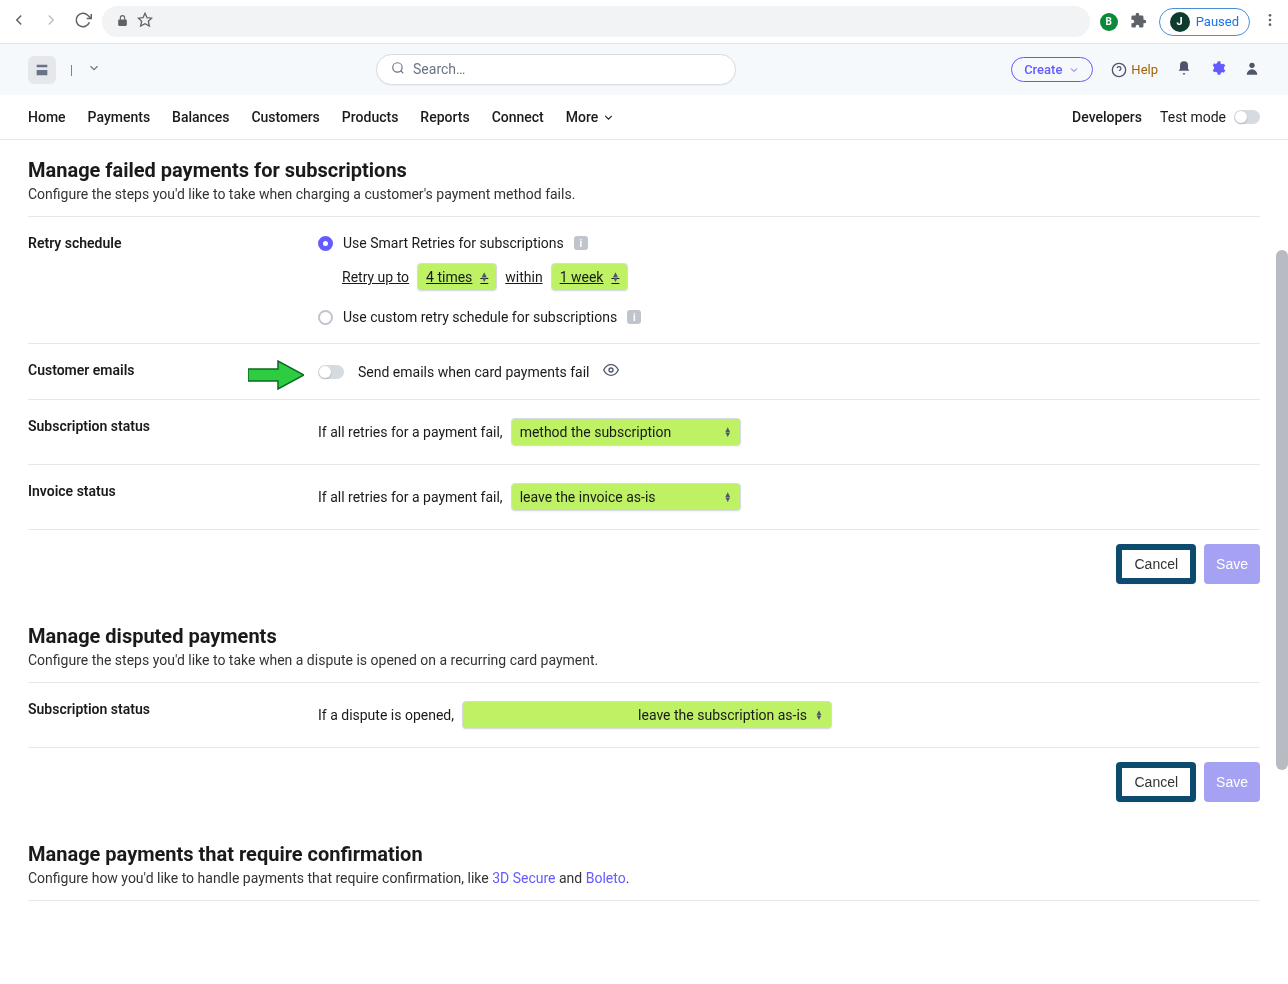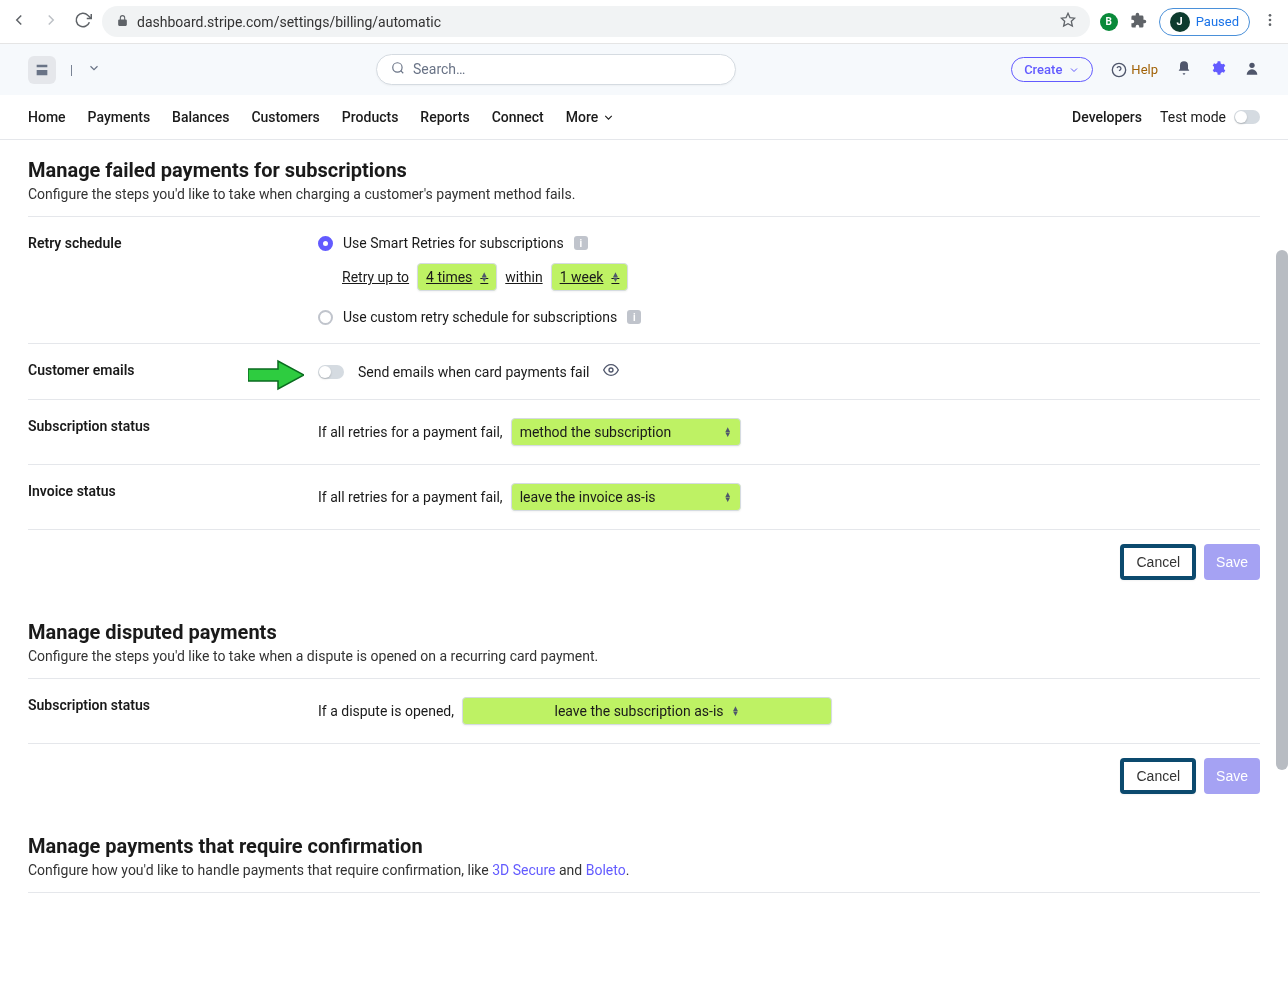--- a/index.html
+++ b/index.html
@@ -53,21 +53,21 @@
 .inline-controls { display: flex; align-items: center; gap: 8px; margin-left: 24px; text-decoration: underline; }
 .select-box { display: flex; align-items: center; gap: 8px; border: 1px solid #d5dbe1; border-radius: 4px; padding: 5px 8px; background: #bef264; font-size: 14px;  box-shadow: 0 1px 2px rgba(0,0,0,0.05); }
 .select-chevrons { display:flex; flex-direction:column; line-height:5px; font-size:8px; color:#4f566b; }
 
 .toggle-row { display: flex; align-items: center; gap: 14px; position: relative; }
 
 .arrow-annot { position: absolute; left: -70px; top: -3px; }
 
 .action-row { display: flex; justify-content: flex-end; gap: 8px; padding: 14px 0 28px 0; }
 .btn { padding: 6px 12px; border-radius: 4px; font-size: 14px; font-weight: 500; cursor: pointer; }
-.btn-cancel { border: 4px solid #0c4a6e; background: #fff; color: #333; box-shadow: 0 1px 2px rgba(0,0,0,0.05); }
+.btn-cancel { border: 6px solid #0c4a6e; background: #fff; color: #333; box-shadow: 0 1px 2px rgba(0,0,0,0.05); }
 .btn-save { border: none; background: #a5a2f3; color: #fff; }
 
 .section-gap { margin-top: 12px; }
 
 .eye-icon { color:#4f566b; }
 
 .scrollbar { position: fixed; right: 0; top: 250px; width: 12px; height: 520px; background: #b8bcc2; border-radius: 6px; }
 </style>
 </head>
 <body>
@@ -82,21 +82,20 @@
         </svg></span>
     <span><svg viewBox="0 0 24 24" fill="none" stroke="#5f6368" stroke-width="2">
           <path d="M23 4v6h-6"></path>
           <path d="M20.49 15a9 9 0 1 1-2.12-9.36L23 10"></path>
         </svg></span>
   </div>
   <div class="address-bar">
     <span><svg width="13" height="13" viewBox="0 0 24 24" fill="#5f6368">
           <path d="M12 2a5 5 0 0 0-5 5v3H6a2 2 0 0 0-2 2v8a2 2 0 0 0 2 2h12a2 2 0 0 0 2-2v-8a2 2 0 0 0-2-2h-1V7a5 5 0 0 0-5-5zm-3 5a3 3 0 1 1 6 0v3H9V7z"></path>
         </svg></span>
-    <span class="address-url">dashboard.stripe.com/settings/billing/automatic</span>
     <span><svg width="16" height="16" viewBox="0 0 24 24" fill="none" stroke="#5f6368" stroke-width="2">
           <polygon points="12 2 15 8.5 22 9.3 17 14 18.5 21 12 17.5 5.5 21 7 14 2 9.3 9 8.5 12 2"></polygon>
         </svg></span>
   </div>
   <div class="right-chrome">
     <span class="ext-badge">B</span>
     <span><svg width="17" height="17" viewBox="0 0 24 24" fill="#5f6368">
           <path d="M20.5 11H19V7a2 2 0 0 0-2-2h-4V3.5a2.5 2.5 0 1 0-5 0V5H4a2 2 0 0 0-2 2v4h1.5a2.5 2.5 0 1 1 0 5H2v4a2 2 0 0 0 2 2h4v-1.5a2.5 2.5 0 1 1 5 0V22h4a2 2 0 0 0 2-2v-4h1.5a2.5 2.5 0 1 0 0-5z"></path>
         </svg></span>
     <div class="paused-pill">
@@ -283,21 +282,21 @@
     <h1 class="section-title">Manage disputed payments</h1>
     <p class="section-sub">Configure the steps you'd like to take when a dispute is opened on a recurring card payment.</p>
     <hr class="section-hr">
   </div>
 
   <div class="row">
     <div class="row-label">Subscription status</div>
     <div class="row-content">
       <div style="display:flex;align-items:center;gap:8px;">
         <span>If a dispute is opened,</span>
-        <div class="select-box" style="min-width:370px;justify-content:center;">
+        <div class="select-box" style="min-width:370px;justify-content:flex-end;">
           <span>leave the subscription as-is</span>
           <span class="select-chevrons">
               <span>▲</span>
               <span>▼</span>
             </span>
         </div>
       </div>
     </div>
   </div>
 

